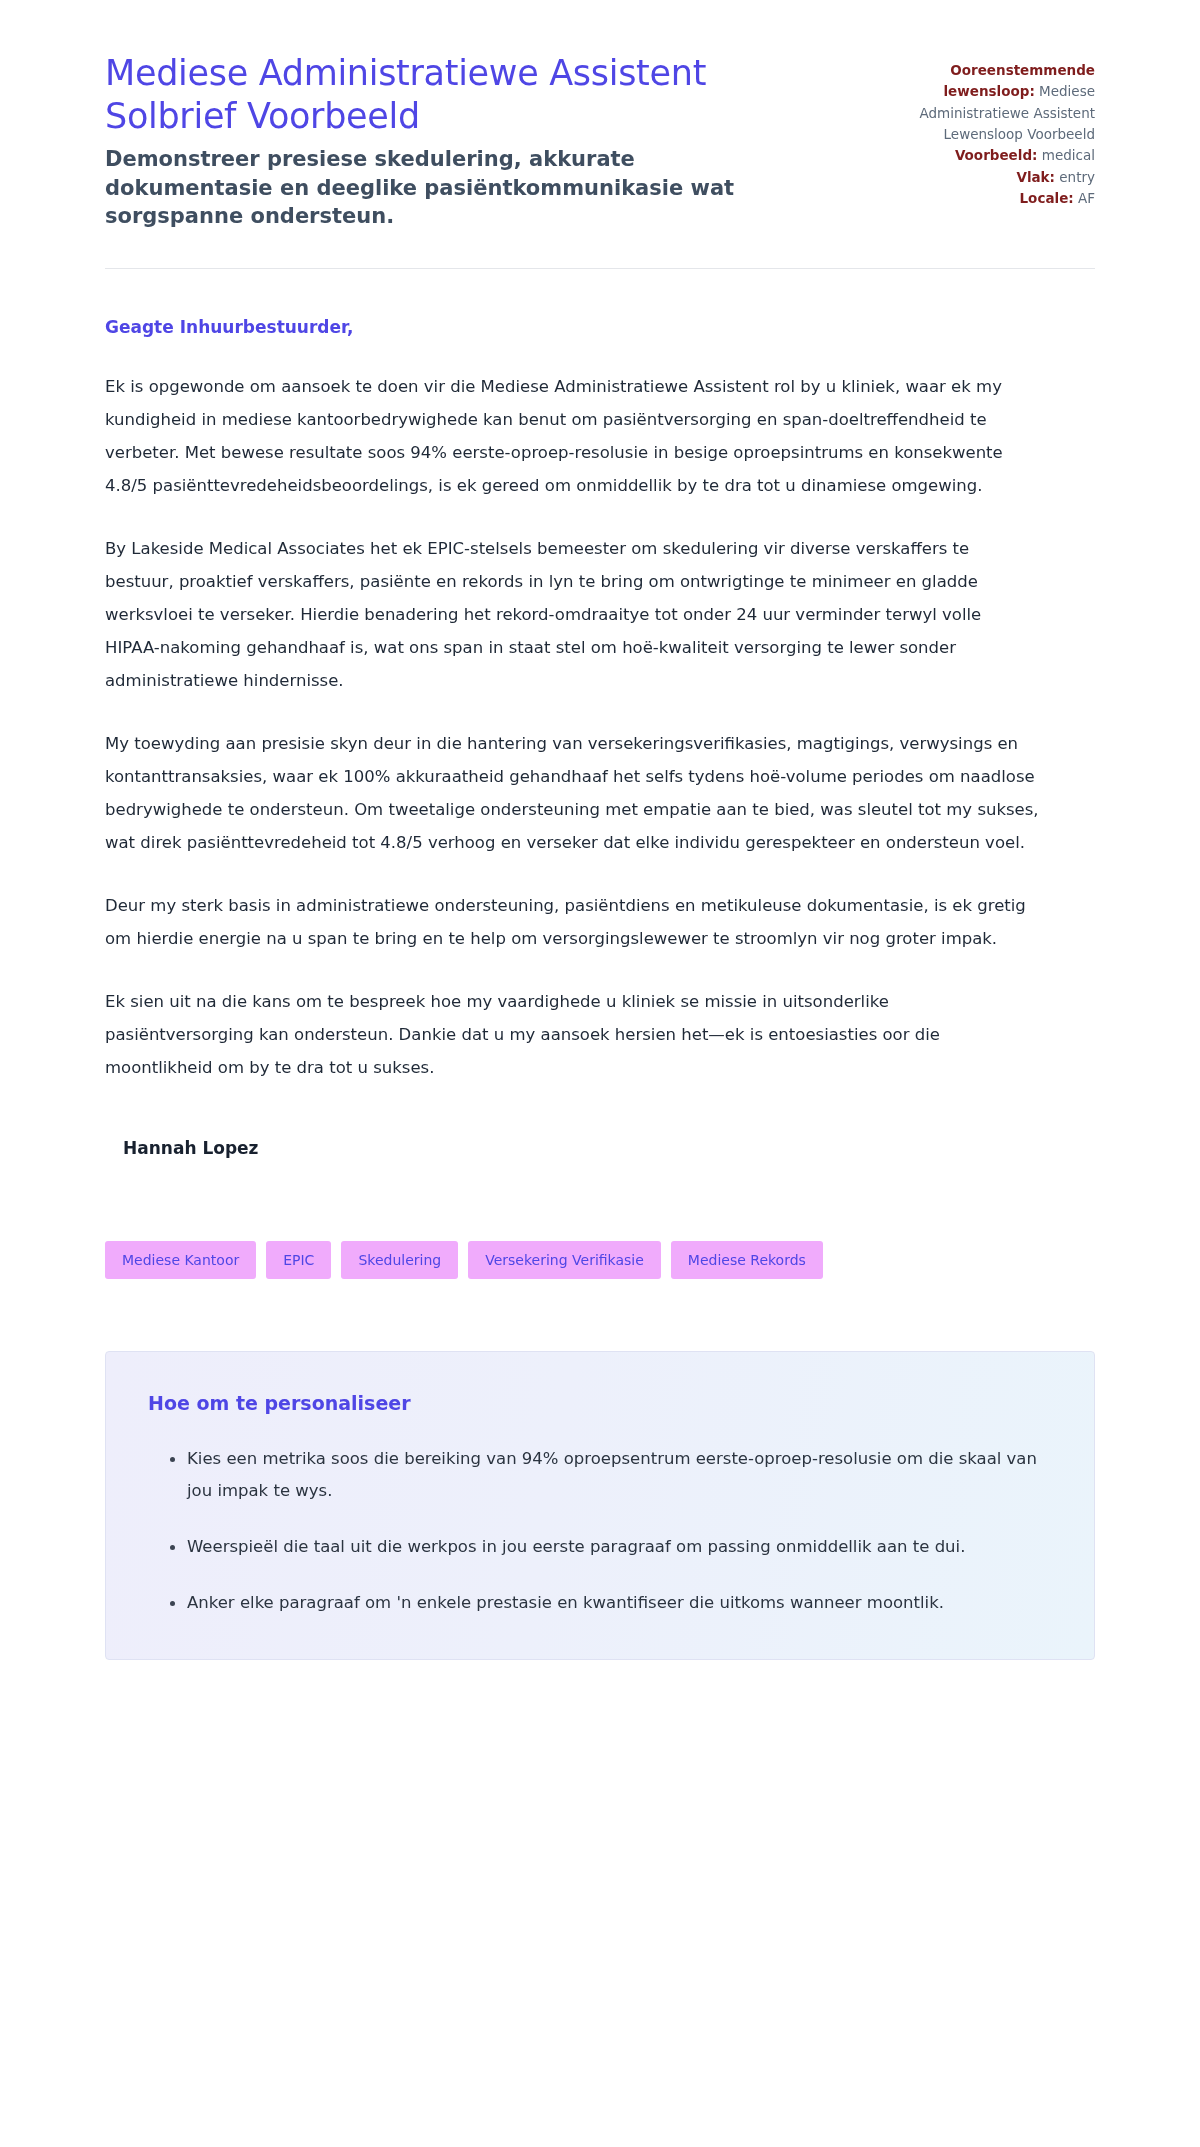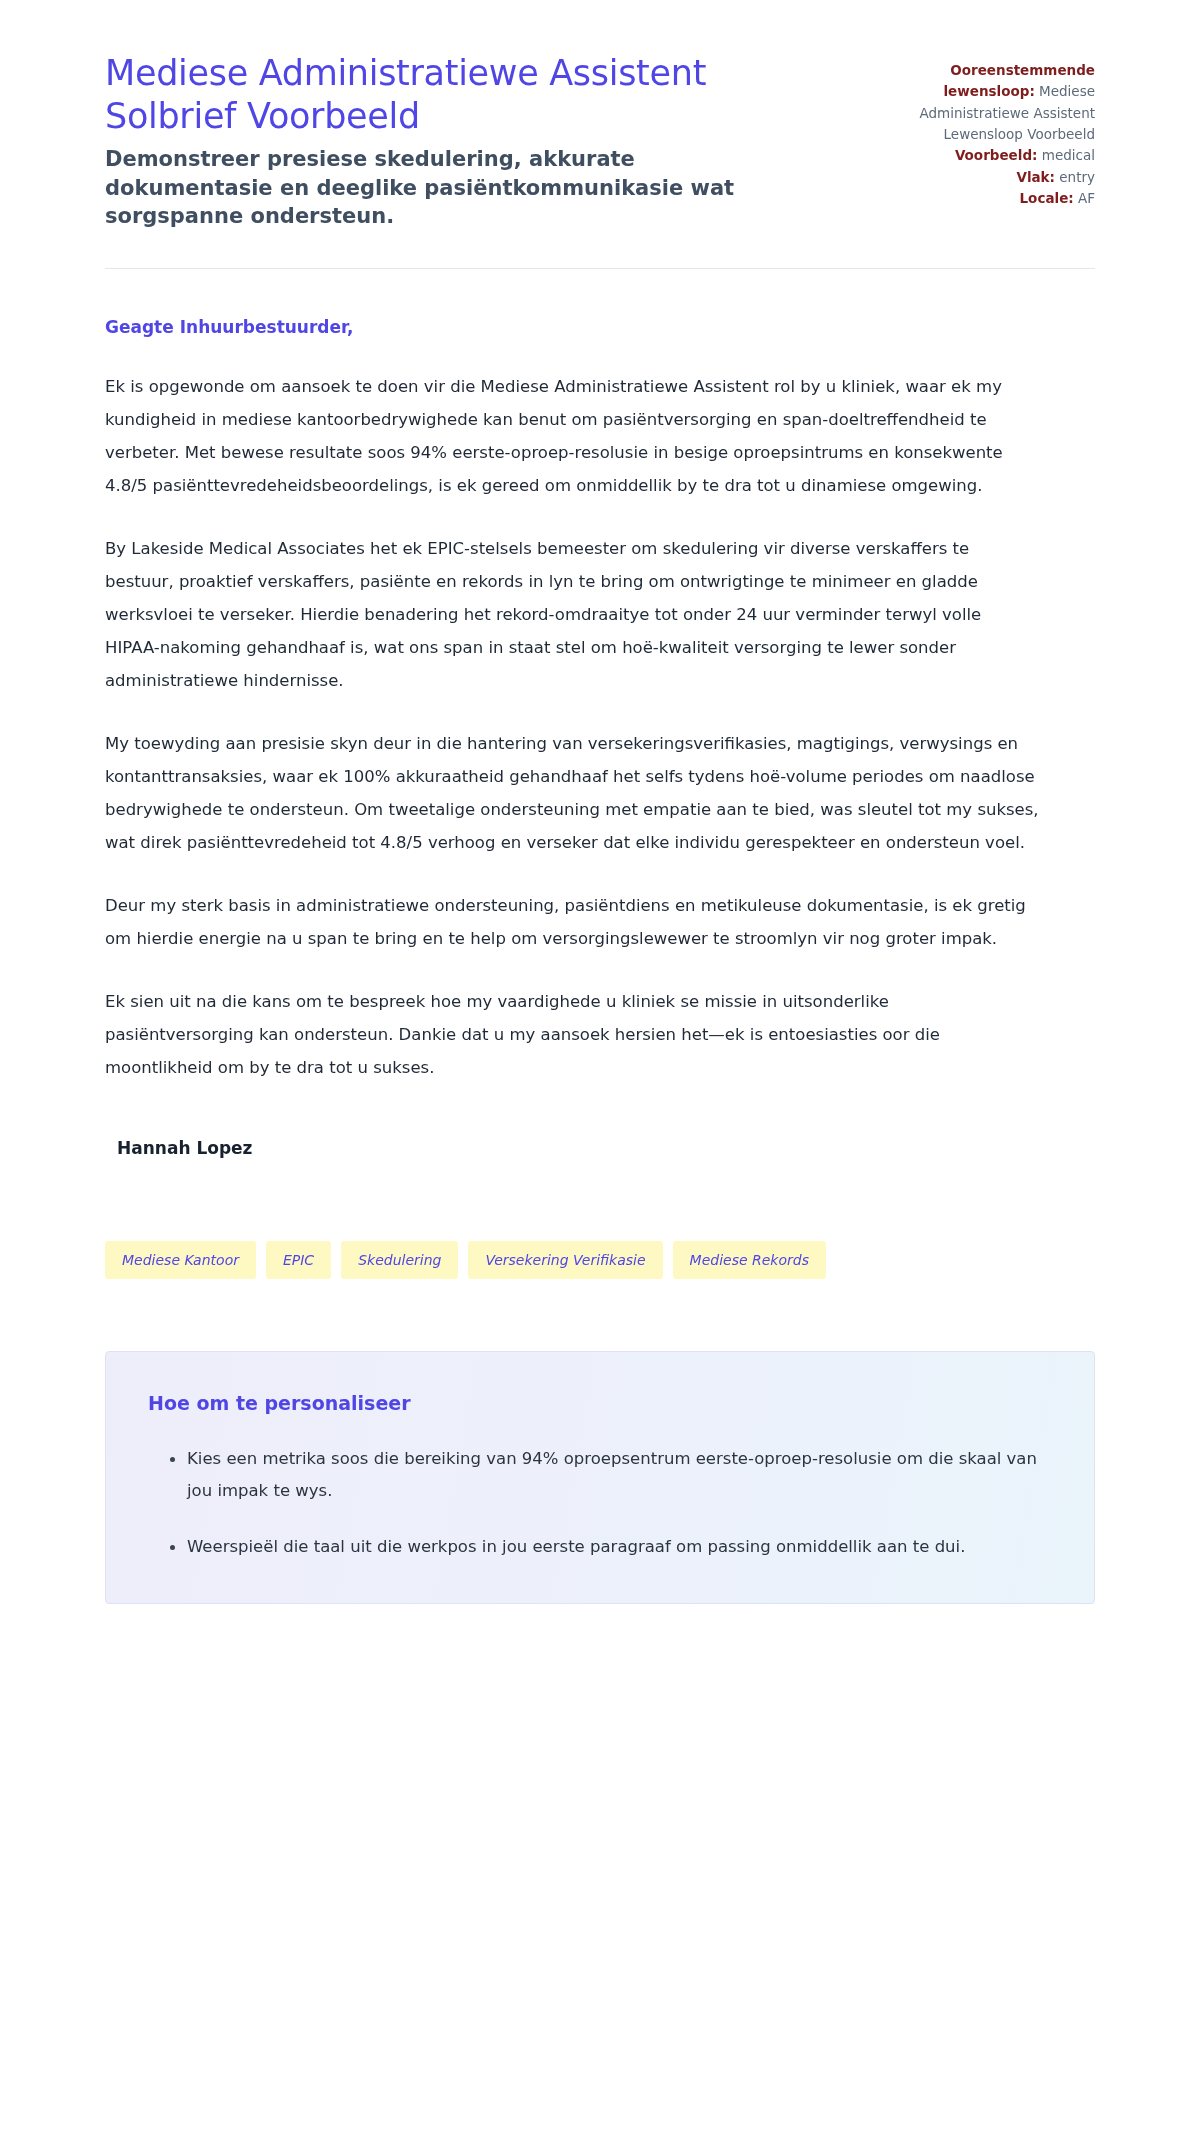--- a/index.html
+++ b/index.html
@@ -89,46 +89,45 @@
     max-width: 935px;
   }
   .para:last-child { margin-bottom: 0; }
 
   
   .signature { padding-top: 53px; }
   .sig-name {
     font-size: 17px;
     font-weight: 700;
     color: #18212f;
-    margin: 0 0 18px 12px;
+    margin: 0 0 18px 18px;
     line-height: 1.4;
   }
   .sig-role {
     font-size: 16px;
     color: #4b5866;
     margin: 0;
     line-height: 1.4;
   }
 
   
   .tags {
     display: flex;
     flex-wrap: wrap;
     gap: 10px;
     padding-top: 62px;
   }
   .tag {
-    background: #fef9c3;
+    background: #f0abfc;
     color: #4f46e5;
     font-size: 14px;
     line-height: 1;
     padding: 12px 17px;
     border-radius: 3px;
     white-space: nowrap;
-    font-style: italic;
   }
 
   
   .callout {
     margin-top: 72px;
     margin-bottom: 92px;
     background: linear-gradient(100deg, #eeeefb 0%, #edf0fb 45%, #eaf4fb 100%);
     border: 1px solid #dfe2f3;
     border-radius: 4px;
     padding: 38px 54px 40px 42px;
@@ -222,16 +221,17 @@
     <span class="tag">Skedulering</span>
     <span class="tag">Versekering Verifikasie</span>
     <span class="tag">Mediese Rekords</span>
   </div>
 
   <div class="callout">
     <h2 class="callout-title">Hoe om te personaliseer</h2>
     <ul class="callout-list">
       <li>Kies een metrika soos die bereiking van 94% oproepsentrum eerste-oproep-resolusie om die skaal van jou impak te wys.</li>
       <li>Weerspieël die taal uit die werkpos in jou eerste paragraaf om passing onmiddellik aan te dui.</li>
+      <li>Anker elke paragraaf om 'n enkele prestasie en kwantifiseer die uitkoms wanneer moontlik.</li>
     </ul>
   </div>
 
 </div>
 
 </body></html>

